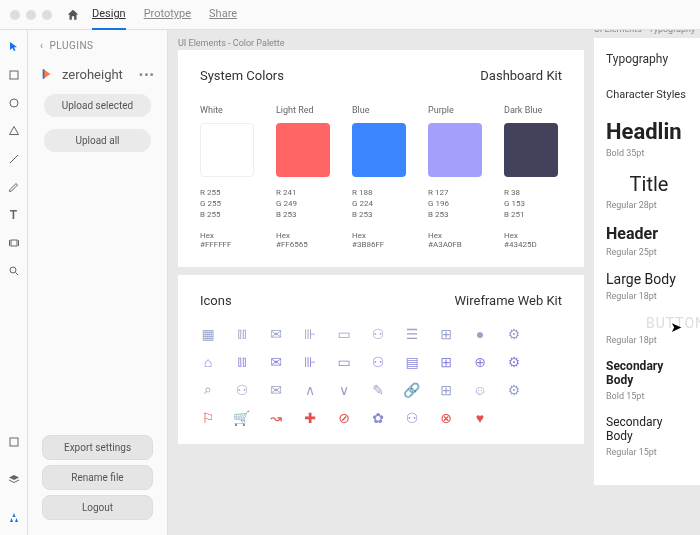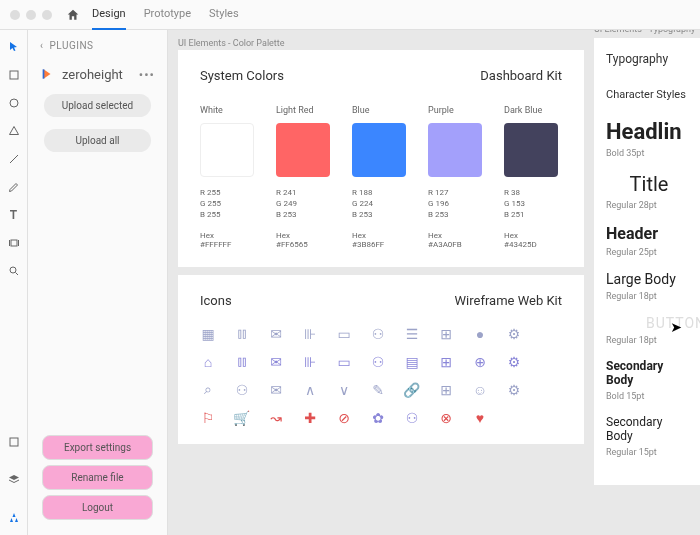--- a/index.html
+++ b/index.html
@@ -1,41 +1,41 @@
 <!DOCTYPE html>
 <html><head>
 <meta charset="utf-8">
 <style>
 *{box-sizing:border-box;margin:0;padding:0;font-family:-apple-system,BlinkMacSystemFont,"Segoe UI",Roboto,sans-serif;}
 body{width:700px;height:535px;background:#e8e8e8;overflow:hidden;position:relative;}
 .titlebar{height:30px;background:#fafafa;display:flex;align-items:center;padding:0 10px;border-bottom:1px solid #e0e0e0;}
 .traffic{display:flex;gap:6px;margin-right:14px;}
 .dot{width:10px;height:10px;border-radius:50%;}
 .tabs{display:flex;gap:18px;font-size:11px;color:#888;}
-.tab{padding:8px 0;cursor:pointer;}
+.tab{padding:8px 0;cursor:pointer;text-decoration:underline;}
 .tab.active{color:#333;border-bottom:2px solid #1473e6;}
 .docname{flex:1;text-align:center;font-size:11px;color:#555;}
 .home-icon{margin-right:12px;color:#555;}
 
 .main{display:flex;height:505px;}
 .toolcol{width:28px;background:#fafafa;border-right:1px solid #e0e0e0;display:flex;flex-direction:column;align-items:center;padding-top:10px;gap:14px;}
 .tool{width:14px;height:14px;color:#666;display:flex;align-items:center;justify-content:center;cursor:pointer;}
 .tool.active{color:#1473e6;}
 .toolcol .sp{flex:1;}
 .tool-bottom{margin-bottom:10px;}
 
 .leftpanel{width:140px;background:#fafafa;border-right:1px solid #e0e0e0;display:flex;flex-direction:column;}
 .lp-head{display:flex;align-items:center;padding:10px 12px;font-size:10px;color:#888;letter-spacing:0.5px;}
 .lp-head .chev{margin-right:6px;}
 .plugin-row{display:flex;align-items:flex-start;padding:6px 12px;font-size:13px;color:#555;}
 .zh-icon{width:14px;height:14px;margin-right:8px;}
 .plugin-row .dots{margin-left:auto;color:#888;letter-spacing:1px;}
 .btn-grey{background:#eaeaea;border-radius:12px;font-size:10px;color:#555;padding:6px 12px;text-align:center;margin:6px 16px;cursor:pointer;}
 .lp-bottom{margin-top:auto;padding-bottom:10px;}
-.btn-white{background:#f9a8d4;border:1px solid #ddd;border-radius:8px;font-size:10px;color:#555;padding:6px 10px;text-align:center;margin:5px 14px;cursor:pointer;}
+.btn-white{background:#e5e5e5;border:1px solid #ddd;border-radius:8px;font-size:10px;color:#555;padding:6px 10px;text-align:center;margin:5px 14px;cursor:pointer;}
 
 .canvas{flex:1;background:#e8e8e8;padding:8px 10px;overflow:hidden;display:flex;gap:10px;}
 .col-main{flex:1;display:flex;flex-direction:column;gap:8px;}
 .art-label{font-size:9px;color:#888;margin-bottom:2px;}
 .artboard{background:#fff;padding:18px 22px;}
 
 .palette-head{display:flex;justify-content:space-between;font-size:13px;color:#333;margin-bottom:22px;}
 .palette-grid{display:flex;gap:18px;}
 .swatch-col{display:flex;flex-direction:column;width:58px;}
 .sw-name{font-size:9px;color:#666;margin-bottom:8px;}
@@ -75,21 +75,21 @@
     <div class="dot" style="background:#ddd"></div>
   </div>
   <span class="home-icon">
     <svg width="14" height="14" viewBox="0 0 24 24" fill="currentColor">
         <path d="M12 3l9 8h-3v9h-4v-6h-4v6H6v-9H3z"></path>
       </svg>
   </span>
   <div class="tabs">
     <div class="tab active">Design</div>
     <div class="tab">Prototype</div>
-    <div class="tab">Styles</div>
+    <div class="tab">Share</div>
   </div>
 </div>
 
 <div class="main">
   <div class="toolcol">
     <div class="tool active">
         <svg width="12" height="12" viewBox="0 0 24 24" fill="currentColor">
           <path d="M4 2l14 10-6 1 3 6-3 1-3-6-5 4z"></path>
         </svg>
       </div>

